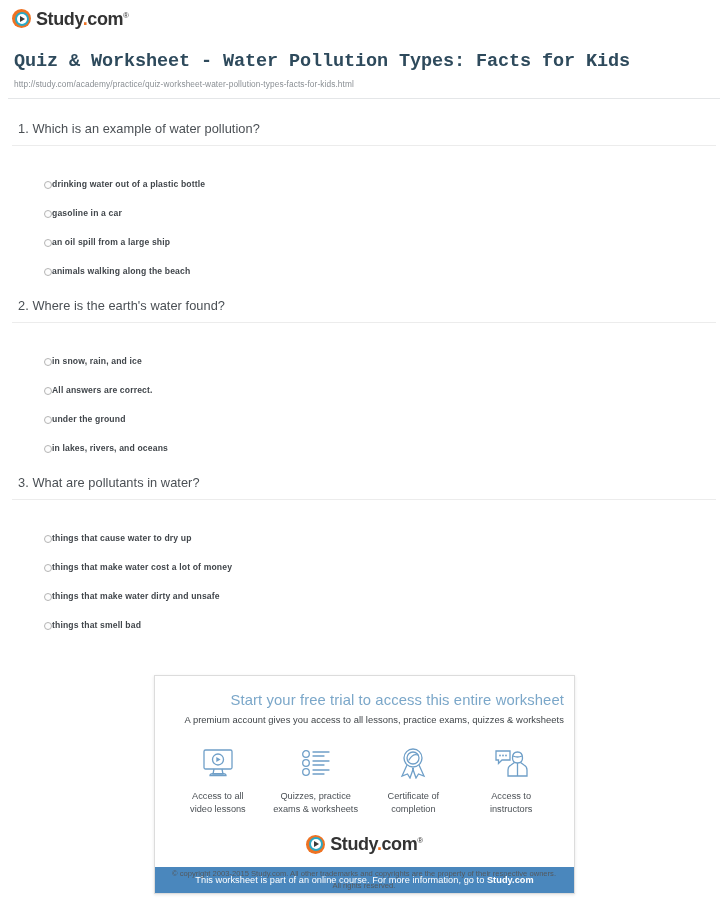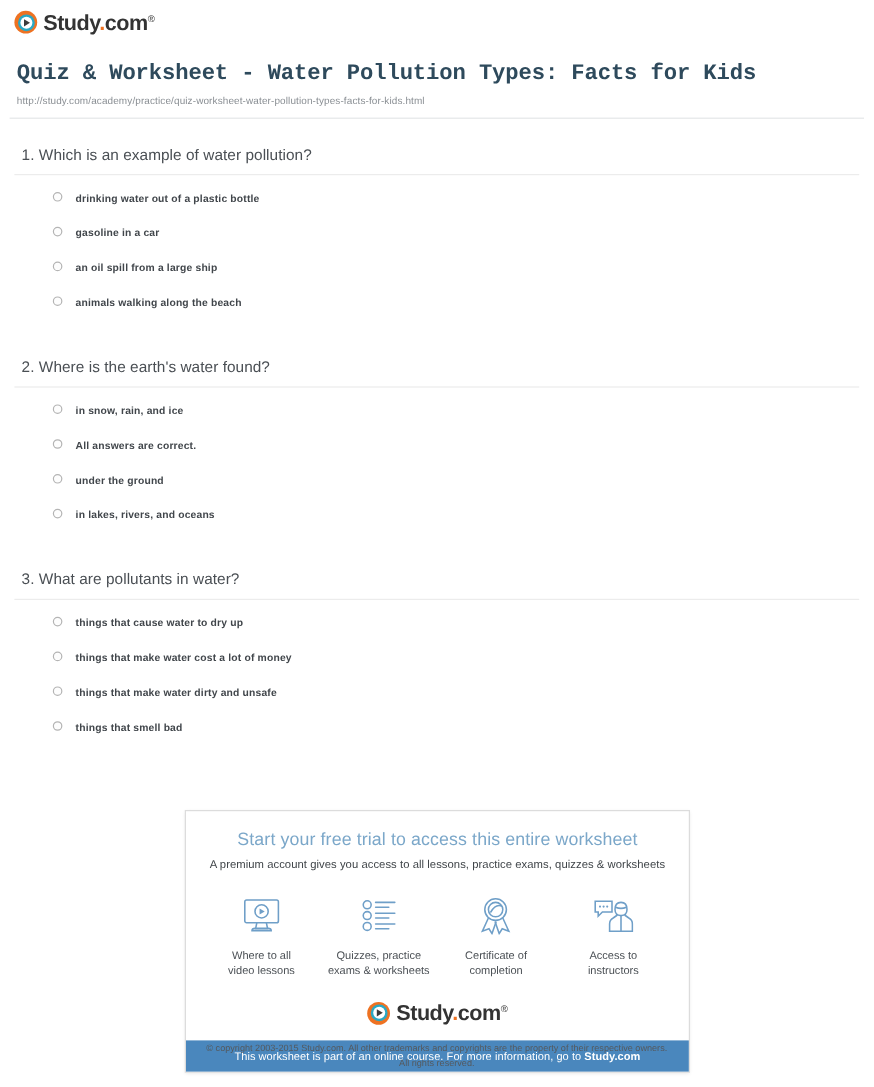--- a/index.html
+++ b/index.html
@@ -57,21 +57,21 @@
 
   
   .questions { padding: 0 12px; }
   .question-block { padding-top: 22px; }
   .question-text {
     font-size: 12.8px; color: #4a4f54; padding: 0 6px 9px 6px; letter-spacing: 0.05px;
   }
   .q-divider { height: 1px; background: #ececec; }
   .options { padding: 14px 0 0 32px; }
   .option-row {
-    display: flex; align-items: flex-start; gap: 11px;
+    display: flex; align-items: flex-end; 
     height: 29px;
   }
   .radio {
     width: 8px; height: 8px; border-radius: 50%;
     border: 1px solid #b4b4b4;
     background: #fdfdfd;
     flex: 0 0 auto;
     box-shadow: inset 0 0 0 0.5px #ffffff;
   }
   .option-label {
@@ -79,21 +79,21 @@
   }
 
   
   .promo {
     position: absolute; left: 154px; top: 675px;
     width: 421px;
     background: #ffffff;
     border: 1px solid #dcdcdc;
     box-shadow: 0 1px 3px rgba(0,0,0,0.10);
   }
-  .promo-head { padding: 16px 10px 0 10px; text-align: center; }
+  .promo-head { padding: 16px 10px 0 10px; text-align: right; }
   .promo-title {
     font-size: 14.8px; color: #7ba7c9; font-weight: normal; letter-spacing: 0.1px;
   }
   .promo-sub {
     font-size: 9.4px; color: #3f4448; margin-top: 6px; letter-spacing: 0.05px;
   }
   .features {
     display: flex; justify-content: space-around; align-items: flex-start;
     padding: 20px 14px 14px 14px;
   }
@@ -224,21 +224,21 @@
         <div class="feature-icon">
           <svg width="34" height="30" viewBox="0 0 34 30" fill="none" stroke="#6f9fc8" stroke-width="1.3">
             <rect x="3" y="2" width="28" height="19" rx="1.5"></rect>
             <circle cx="17" cy="11.5" r="5.5"></circle>
             <path d="M15.3 9 L19.6 11.5 L15.3 14 Z" fill="#6f9fc8" stroke="none"></path>
             <path d="M13 21 L12 26 L22 26 L21 21"></path>
             <path d="M9 27.5 Q9 25.6 11.5 25.6 L22.5 25.6 Q25 25.6 25 27.5 Z"></path>
           </svg>
         </div>
         <div class="feature-label">
-          <span>Where to all</span><br>
+          <span>Access to all</span><br>
           <span>video lessons</span>
         </div>
       </div>
 
       <div class="feature">
         <div class="feature-icon">
           <svg width="32" height="28" viewBox="0 0 32 28" fill="none" stroke="#6f9fc8" stroke-width="1.3">
             <circle cx="6" cy="5" r="3.3"></circle>
             <circle cx="6" cy="14" r="3.3"></circle>
             <circle cx="6" cy="23" r="3.3"></circle>

